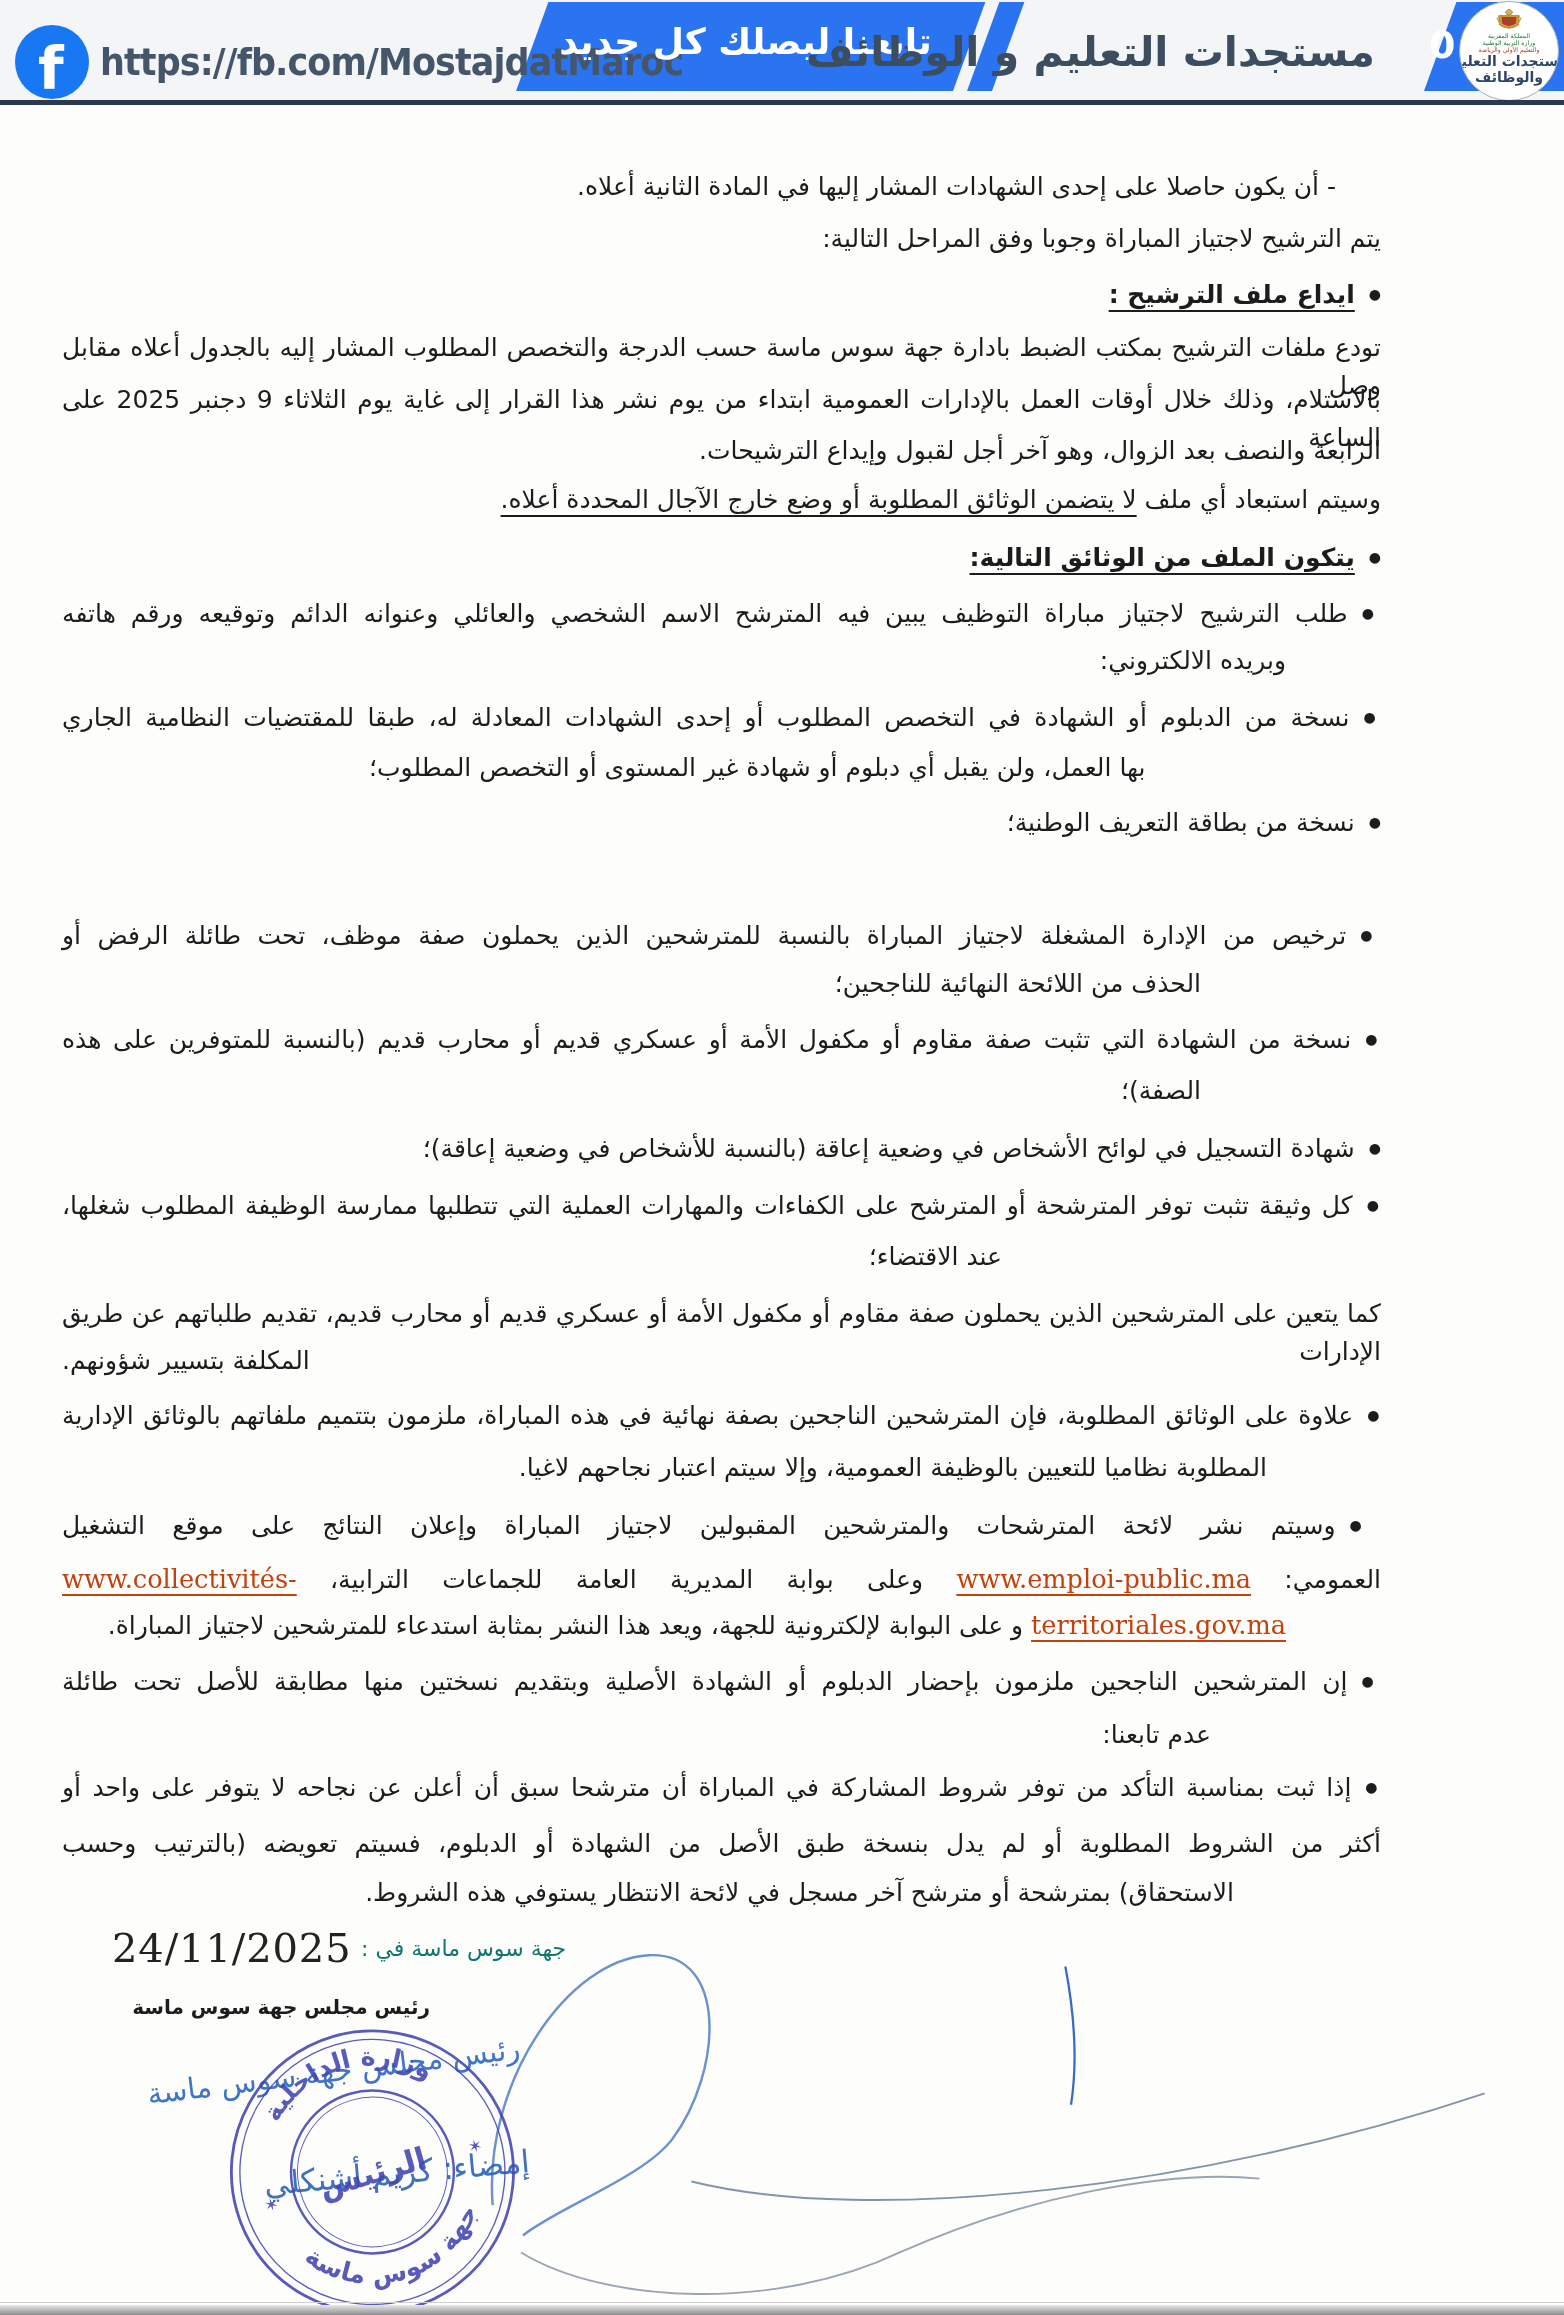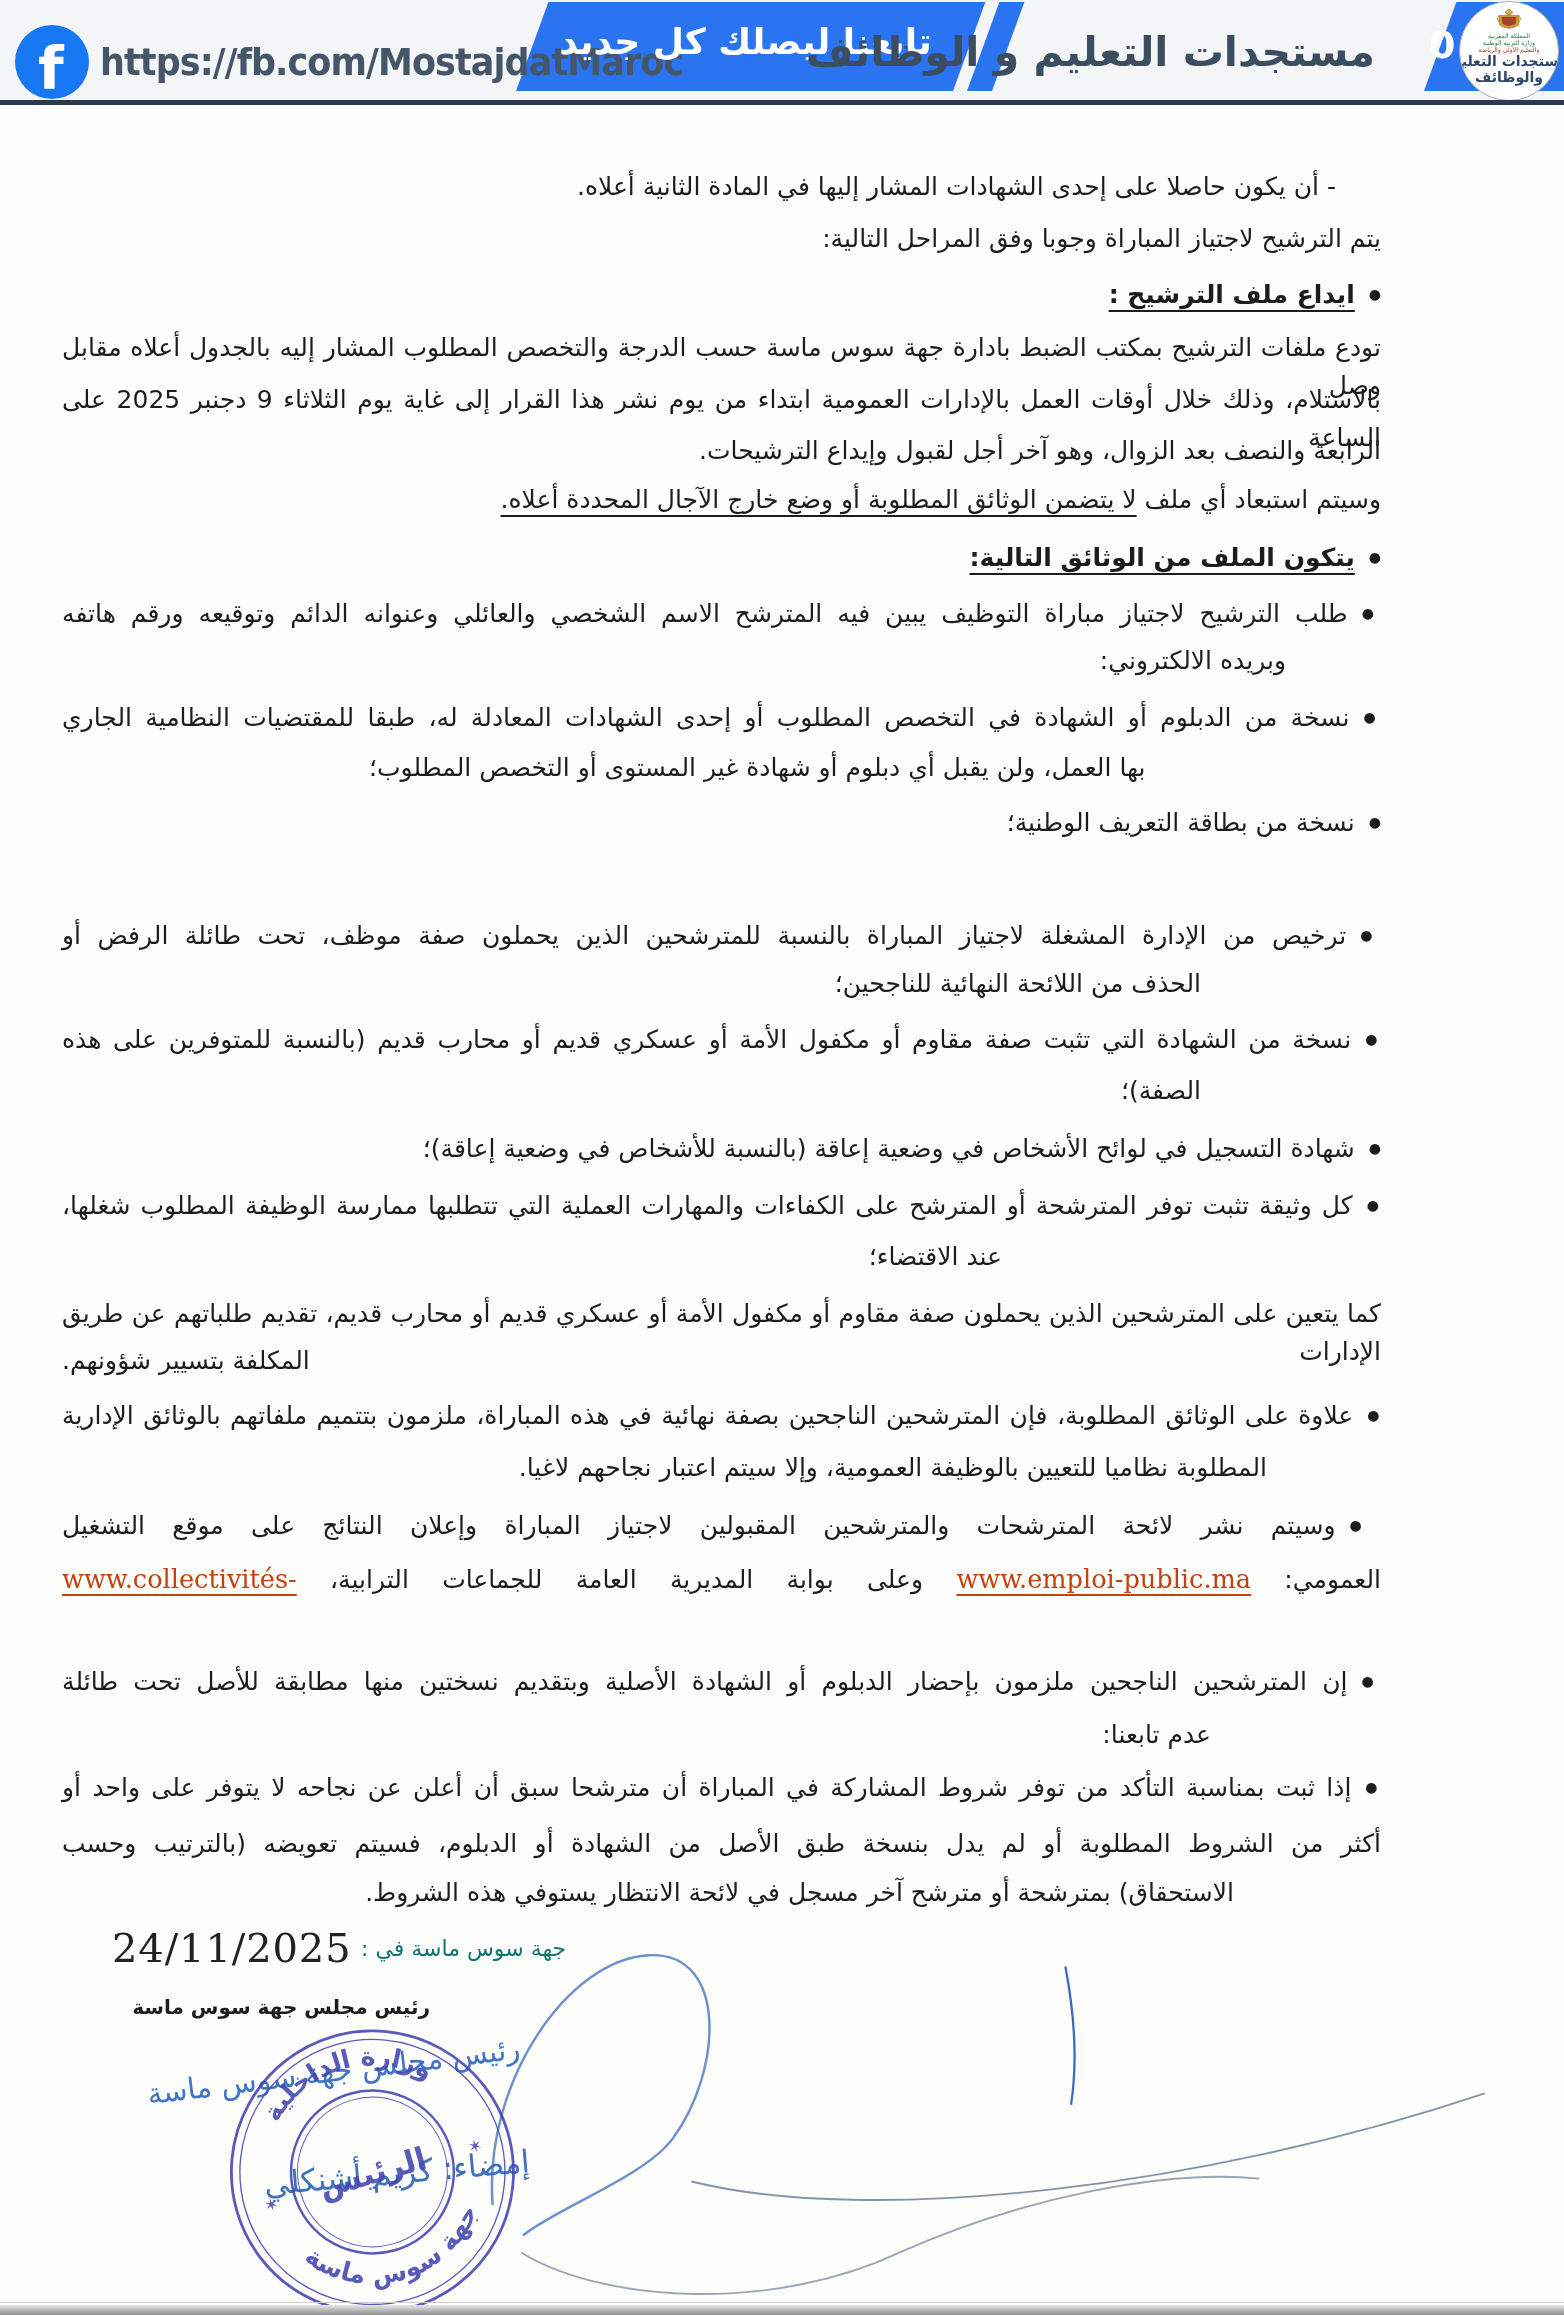--- a/index.html
+++ b/index.html
@@ -108,20 +108,21 @@
     <div class="dline right" style="top: 1072px; padding-right: 180px;"><span class="">الصفة)؛</span></div>
     <div class="dline right" style="top: 1129px;"><span class="blt">●</span><span class="">شهادة التسجيل في لوائح الأشخاص في وضعية إعاقة (بالنسبة للأشخاص في وضعية إعاقة)؛</span></div>
     <div class="dline justify" style="top: 1186px;"><span class="blt">●</span><span class="">كل وثيقة تثبت توفر المترشحة أو المترشح على الكفاءات والمهارات العملية التي تتطلبها ممارسة الوظيفة المطلوب شغلها،</span></div>
     <div class="dline right" style="top: 1238px; padding-right: 379px;"><span class="">عند الاقتضاء؛</span></div>
     <div class="dline justify" style="top: 1295px;"><span class="">كما يتعين على المترشحين الذين يحملون صفة مقاوم أو مكفول الأمة أو عسكري قديم أو محارب قديم، تقديم طلباتهم عن طريق الإدارات</span></div>
     <div class="dline left" style="top: 1342px;"><span class="">المكلفة بتسيير شؤونهم.</span></div>
     <div class="dline justify" style="top: 1396px;"><span class="blt">●</span><span class="">علاوة على الوثائق المطلوبة، فإن المترشحين الناجحين بصفة نهائية في هذه المباراة، ملزمون بتتميم ملفاتهم بالوثائق الإدارية</span></div>
     <div class="dline right" style="top: 1449px; padding-right: 114px;"><span class="">المطلوبة نظاميا للتعيين بالوظيفة العمومية، وإلا سيتم اعتبار نجاحهم لاغيا.</span></div>
     <div class="dline justify" style="top: 1506px;"><span class="blt">●</span><span class="">وسيتم نشر لائحة المترشحات والمترشحين المقبولين لاجتياز المباراة وإعلان النتائج على موقع التشغيل</span></div>
     <div class="dline justify" style="top: 1560px;"><span class="">العمومي: </span><span dir="ltr" class="lnk">www.emploi-public.ma</span><span class=""> وعلى بوابة المديرية العامة للجماعات الترابية، </span><span dir="ltr" class="lnk">www.collectivités-</span></div>
+    <div class="dline right" style="top: 1606px; padding-right: 95px;"><span dir="ltr" class="lnk">territoriales.gov.ma</span><span class=""> و على البوابة لإلكترونية للجهة، ويعد هذا النشر بمثابة استدعاء للمترشحين لاجتياز المباراة.</span></div>
     <div class="dline justify" style="top: 1662px;"><span class="blt">●</span><span class="">إن المترشحين الناجحين ملزمون بإحضار الدبلوم أو الشهادة الأصلية وبتقديم نسختين منها مطابقة للأصل تحت طائلة</span></div>
     <div class="dline right" style="top: 1716px; padding-right: 170px;"><span class="">عدم تابعنا:</span></div>
     <div class="dline justify" style="top: 1768px;"><span class="blt">●</span><span class="">إذا ثبت بمناسبة التأكد من توفر شروط المشاركة في المباراة أن مترشحا سبق أن أعلن عن نجاحه لا يتوفر على واحد أو</span></div>
     <div class="dline justify" style="top: 1825px;"><span class="">أكثر من الشروط المطلوبة أو لم يدل بنسخة طبق الأصل من الشهادة أو الدبلوم، فسيتم تعويضه (بالترتيب وحسب</span></div>
     <div class="dline right" style="top: 1874px; padding-right: 147px;"><span class="">الاستحقاق) بمترشحة أو مترشح آخر مسجل في لائحة الانتظار يستوفي هذه الشروط.</span></div>
   </div>
 
 <div class="date-row">
   <span class="date-label">جهة سوس ماسة في :</span>
   <span class="date-value" dir="ltr">24/11/2025</span>

